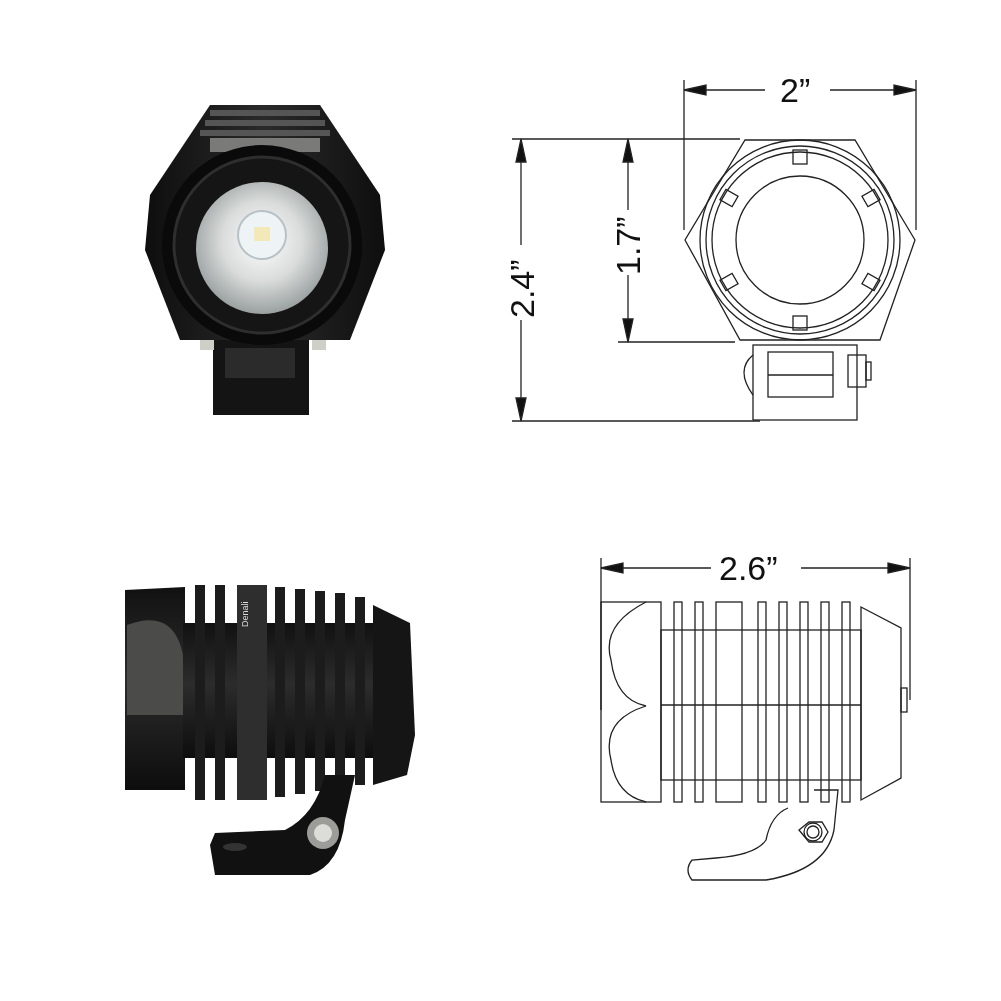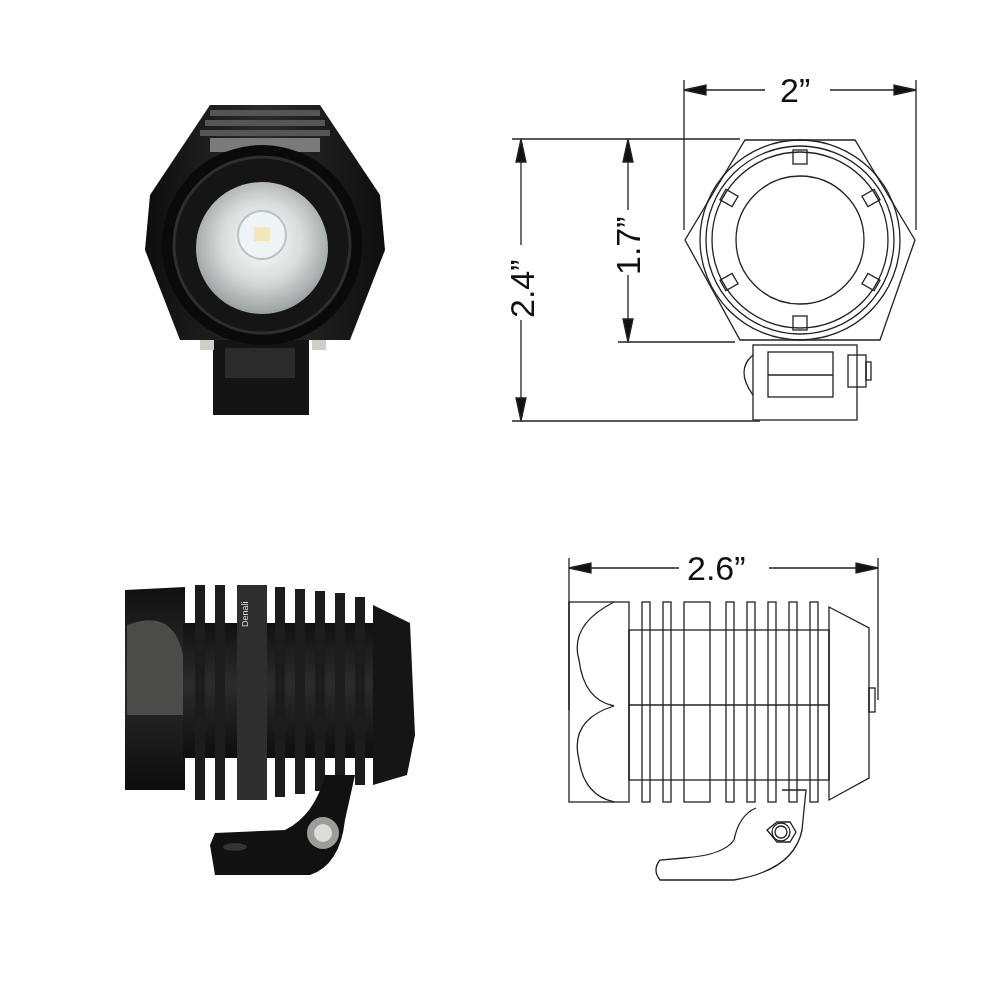--- a/index.html
+++ b/index.html
@@ -126,21 +126,21 @@
 
     <path d="M258 30 L295 48 L300 160 L292 200 L258 210 Z" fill="#151515"></path>
 
     <path d="M95 270 L100 300 L195 300 Q225 290 230 245 L240 200 L210 200 Q200 240 170 255 L100 258 Z" fill="#111"></path>
     <ellipse cx="120" cy="272" rx="12" ry="4" fill="#333"></ellipse>
     <circle cx="208" cy="258" r="16" fill="#9c9c98"></circle>
     <circle cx="208" cy="258" r="9" fill="#dcdcd8"></circle>
   </svg>
 </div>
 
-<div class="panel" style="left:554px;top:540px;width:340px;height:350px;">
+<div class="panel" style="left:586px;top:540px;width:340px;height:350px;">
   <svg width="340" height="350" viewBox="570 540 340 350" fill="none" stroke="#222" stroke-width="1.3">
 
     <line x1="585" y1="558" x2="585" y2="710"></line>
     <line x1="894" y1="558" x2="894" y2="700"></line>
     <line x1="590" y1="568" x2="695" y2="568"></line>
     <line x1="785" y1="568" x2="888" y2="568"></line>
     <polygon points="585,568 607,563 607,573" fill="#111"></polygon>
     <polygon points="894,568 872,563 872,573" fill="#111"></polygon>
     <text class="dim-label" x="703" y="580" stroke="none">2.6”</text>
 

